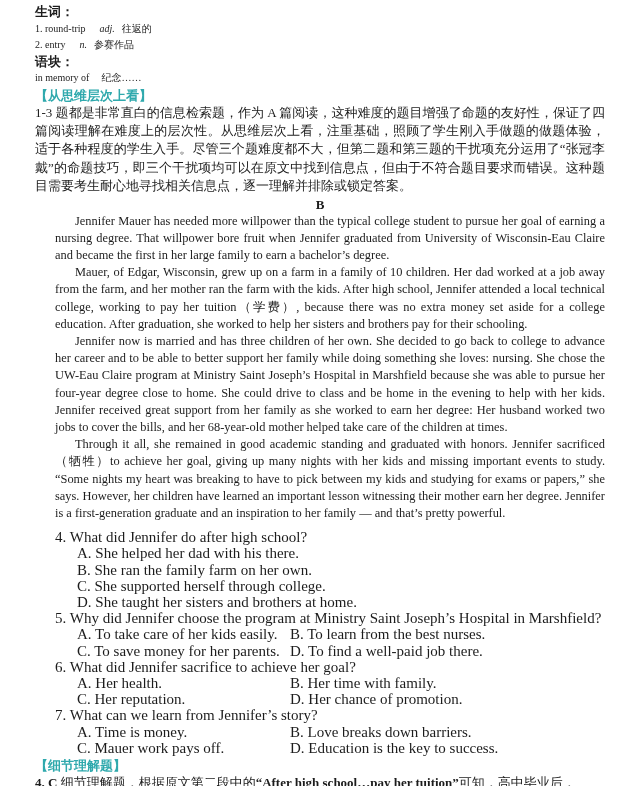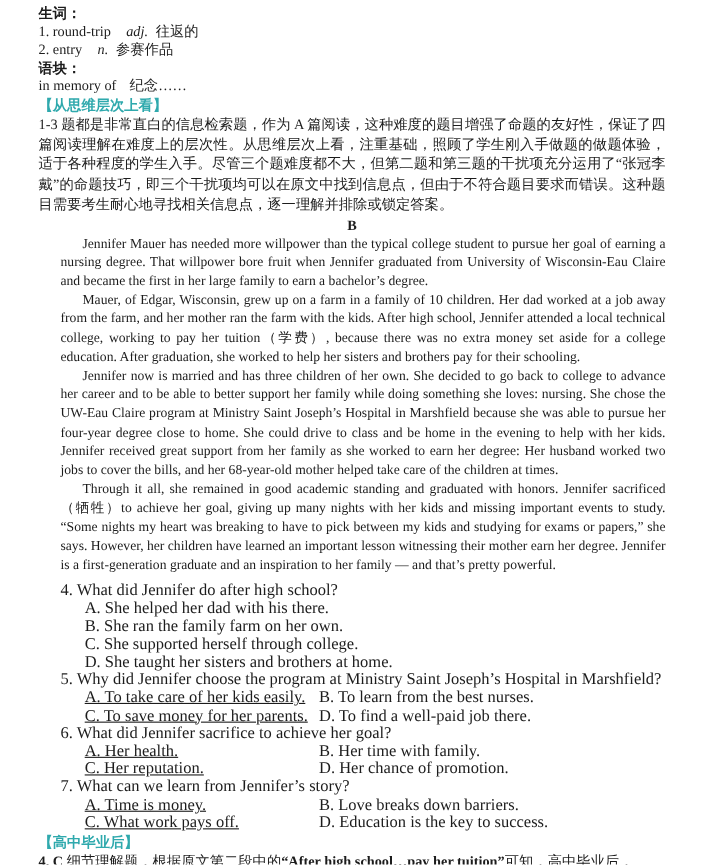--- a/index.html
+++ b/index.html
@@ -5,21 +5,21 @@
   html,body{margin:0;padding:0;}
   body{
     width:640px;height:786px;background:#ffffff;overflow:hidden;
     font-family:"Liberation Serif","DejaVu Serif",serif;
     color:#1c1c1c;
     -webkit-font-smoothing:antialiased;
   }
   .page{padding:4px 35px 0 35px;width:570px;}
 
   
-  .top-line{font-size:13px;line-height:16.5px;}
+  .top-line{font-size:10px;line-height:16.5px;}
   .top-line.bold{font-weight:bold;font-size:13px;font-family:Liberation Serif, serif;}
   .pos{font-style:italic;margin-left:14px;}
   .meaning{margin-left:7px;}
   .gap-meaning{margin-left:12px;}
 
   
   .teal-heading{color:#2fa9ad;font-weight:bold;font-size:13px;line-height:17px;}
 
   
   .cn-para{font-size:13px;line-height:18.4px;text-align:justify;}
@@ -27,21 +27,21 @@
   
   .passage-title{text-align:center;font-weight:bold;font-size:13px;line-height:17px;}
   .passage{margin-left:20px;}
   .passage p{margin:0;font-size:12.4px;line-height:17.2px;text-align:justify;text-indent:20px;}
 
   
   .questions{margin-left:20px;margin-top:7px;font-size:15px;line-height:16.2px;}
   .q-stem{}
   .opt-stacked{padding-left:22px;}
   .opt-row{display:flex;padding-left:22px;}
-  .opt-row .opt-a{width:213px;flex-shrink:0;text-decoration:underline;}
+  .opt-row .opt-a{width:213px;flex-shrink:0;}
   .opt-row .opt-b{flex:1;}
 
   
   .analysis-heading{margin-top:2px;color:#2fa9ad;font-weight:bold;font-size:13px;line-height:15px;}
   .analysis-line{font-size:13px;line-height:16.5px;margin-top:2px;}
   .analysis-line b{font-weight:bold;}
 </style>
 </head>
 <body>
 
@@ -105,25 +105,25 @@
       </div>
     </div>
 
     <div>
       <div class="q-stem">7. What can we learn from Jennifer’s story?</div>
       <div class="opt-row">
         <span class="opt-a">A. Time is money.</span>
         <span class="opt-b">B. Love breaks down barriers.</span>
       </div>
       <div class="opt-row">
-        <span class="opt-a">C. What work pays off.</span>
+        <span class="opt-a">C. Mauer work pays off.</span>
         <span class="opt-b">D. Education is the key to success.</span>
       </div>
     </div>
 
   </div>
 
-  <div class="analysis-heading">【高中毕业后】</div>
+  <div class="analysis-heading">【细节理解题】</div>
   <div class="analysis-line">
     <b>4. C</b><span> 细节理解题，根据原文第二段中的</span><b>“After high school…pay her tuition”</b><span>可知，高中毕业后，Jennifer 上</span>
   </div>
 
 </div>
 
 </body></html>

